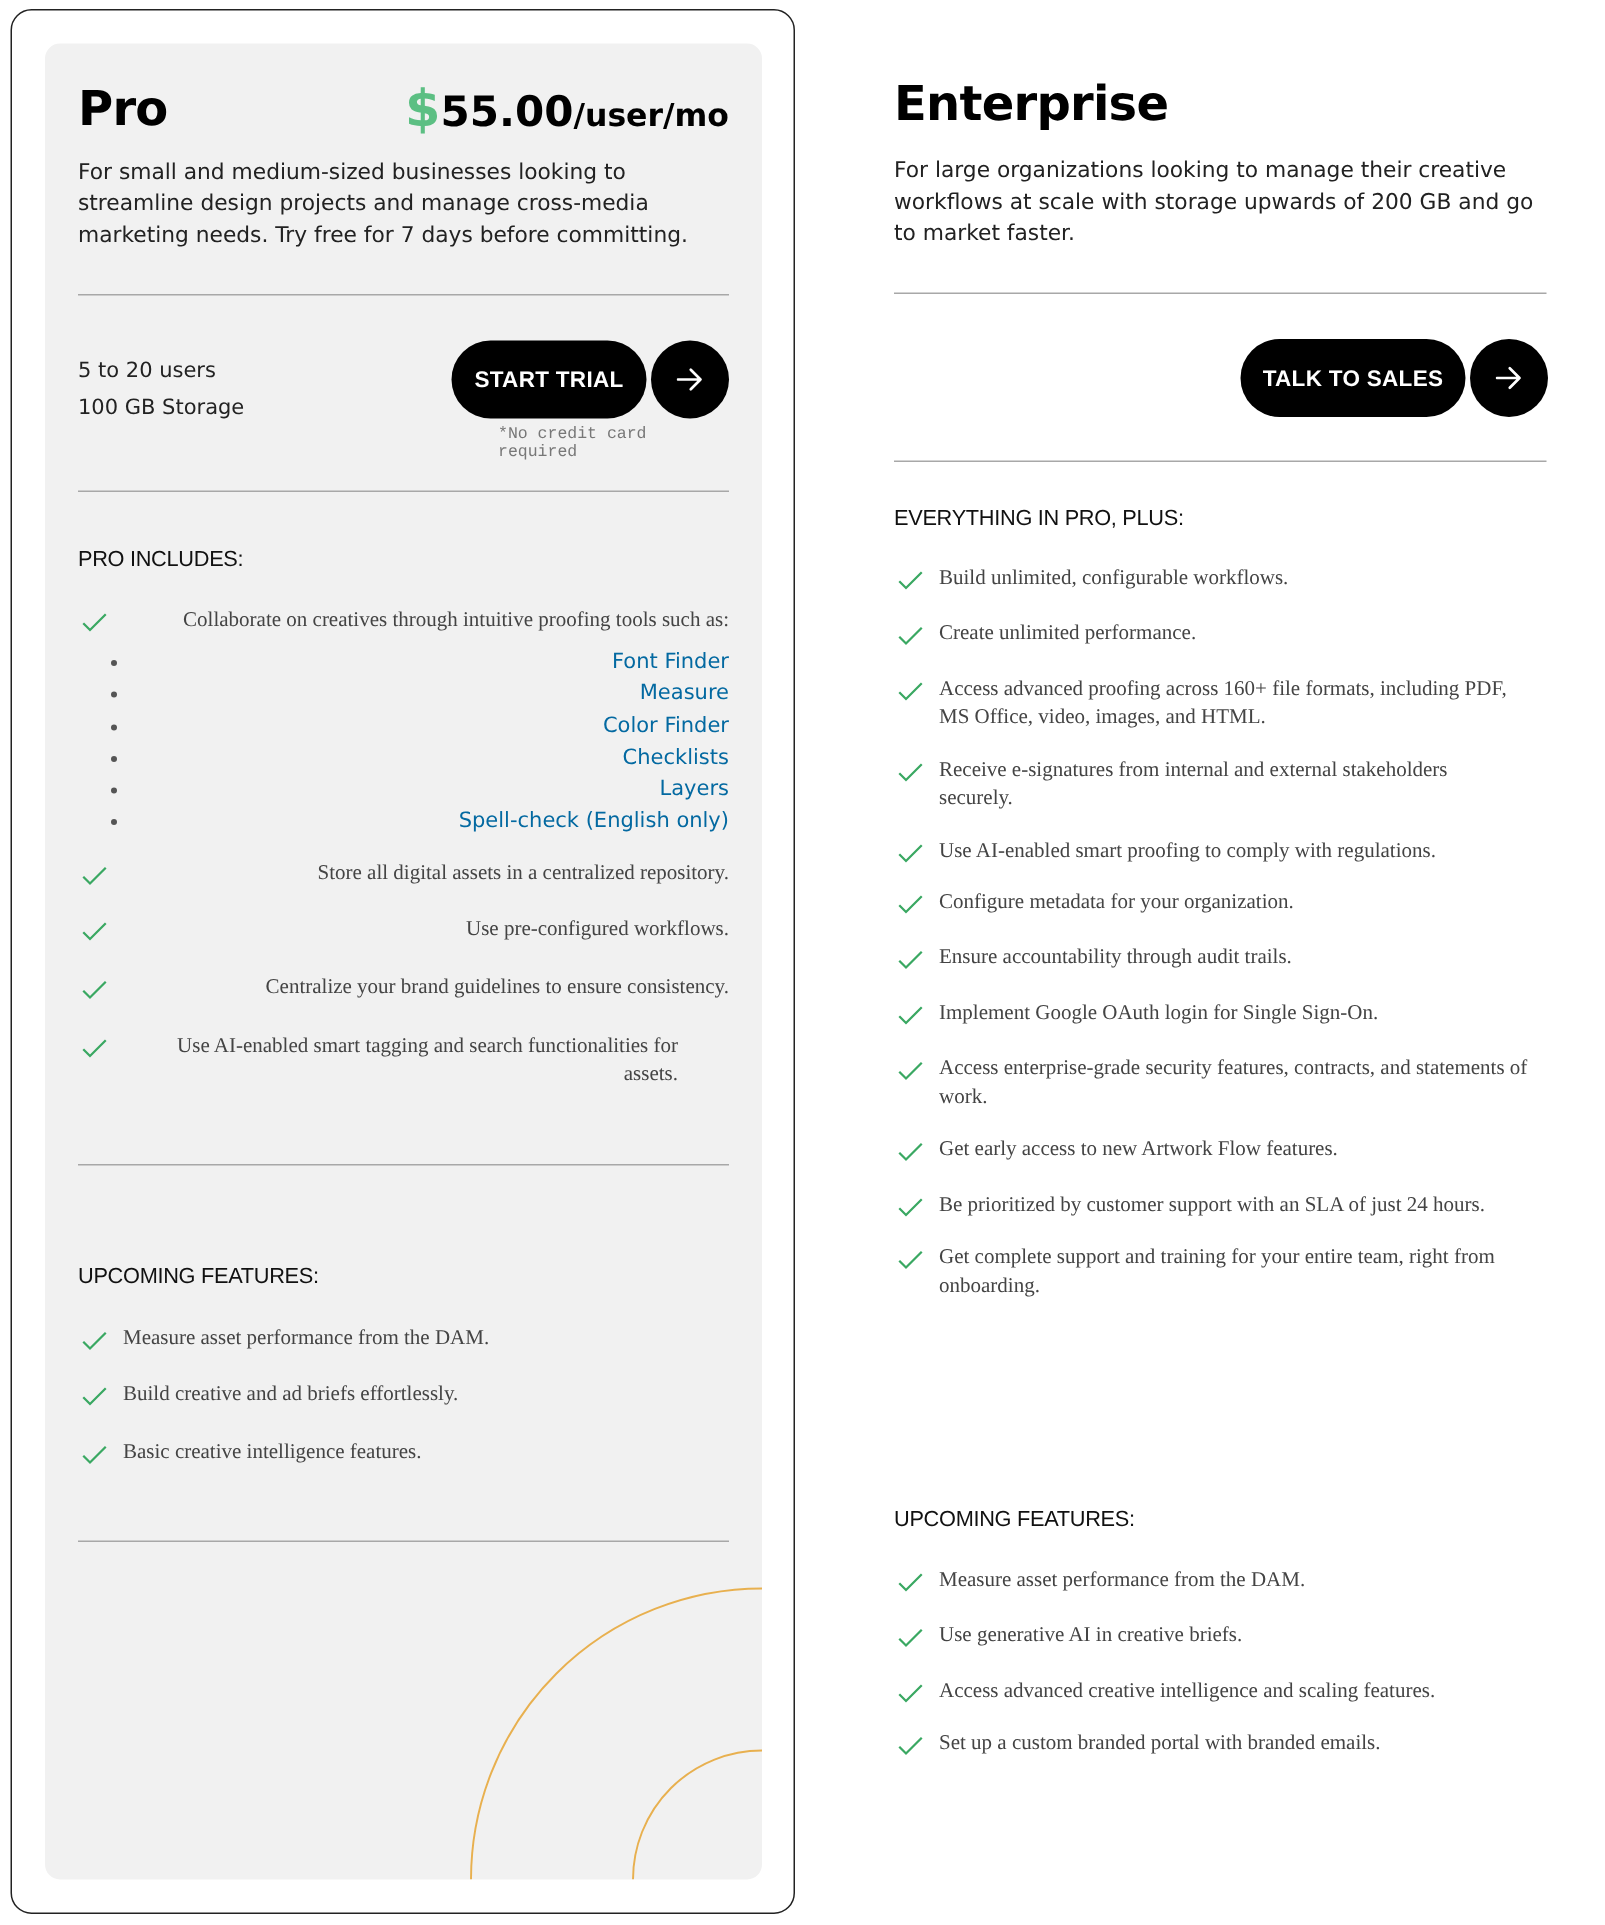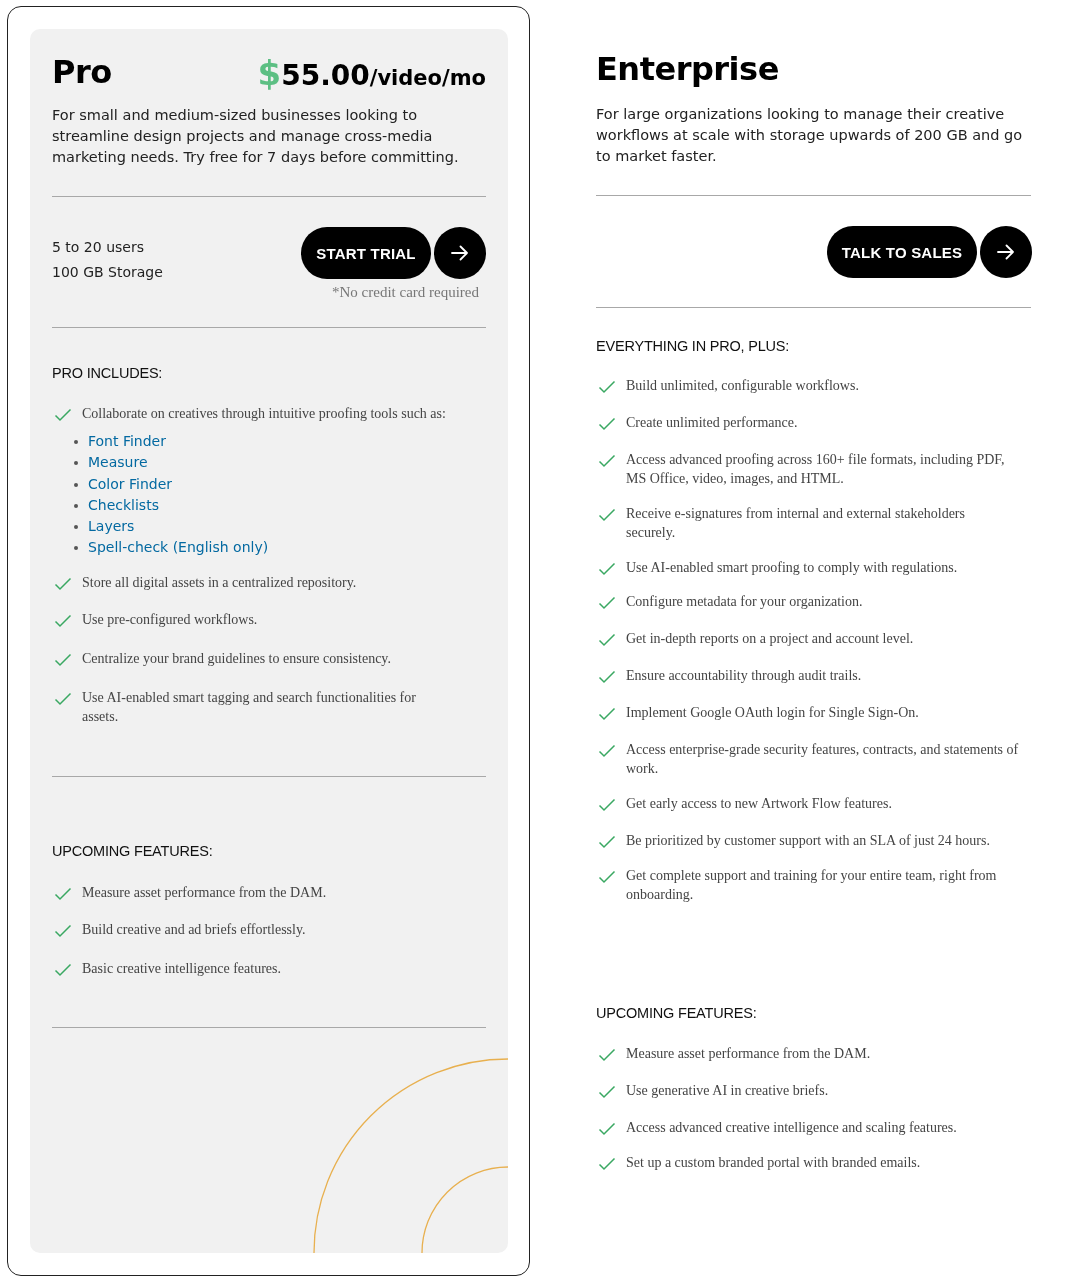--- a/index.html
+++ b/index.html
@@ -33,21 +33,21 @@
   .btn-pill {
     height: 52px; border-radius: 26px; background: #000; color: #fff;
     font-family: "Liberation Sans", sans-serif; font-weight: bold; font-size: 15px;
     display: flex; align-items: center; justify-content: center; letter-spacing: 0.2px;
     border: none; cursor: pointer;
   }
   .btn-circle {
     width: 52px; height: 52px; border-radius: 50%; background: #000;
     display: flex; align-items: center; justify-content: center; cursor: pointer;
   }
-  .note { font-family: Liberation Serif, serif; font-size: 15px; color: #777; }
+  .note { font-family: Liberation Mono, monospace; font-size: 11px; color: #777; }
 
   .section-head { font-family: "Liberation Sans", sans-serif; font-size: 14.5px; color: #111; letter-spacing: -0.2px; }
 
   .feat { position: relative; padding-left: 30px; font-family: Liberation Serif, serif; font-size: 14px; line-height: 19px; color: #444; }
   .feat .chk { position: absolute; left: 2px; top: 4px; width: 18px; height: 14px; }
   .sub-list { list-style: none; margin-top: 8px; padding-left: 6px; }
   .sub-list li { position: relative; padding-left: 30px; font-family: "DejaVu Sans", sans-serif; font-size: 14px; line-height: 21.3px; color: #0369a1; }
   .sub-list li::before { content: ""; position: absolute; left: 16px; top: 9px; width: 4px; height: 4px; border-radius: 50%; background: #555; }
 
   .arcs { position: absolute; left: 0; top: 0; width: 478px; height: 1224px; pointer-events: none; }
@@ -61,21 +61,21 @@
   <div class="pro-card">
 
     <svg class="arcs" viewBox="0 0 478 1224">
       <circle cx="478" cy="1224" r="194" fill="none" stroke="#e8b04f" stroke-width="1.3"></circle>
       <circle cx="478" cy="1224" r="86" fill="none" stroke="#e8b04f" stroke-width="1.3"></circle>
     </svg>
 
     <div class="pro-inner">
       <div class="title-row">
         <div class="plan-title pro-title">Pro</div>
-        <div class="price"><span class="cur">$</span><span class="amt">55.00</span><span class="per">/video/mo</span></div>
+        <div class="price"><span class="cur">$</span><span class="amt">55.00</span><span class="per">/user/mo</span></div>
       </div>
 
       <div class="desc" style="position:absolute; left:0; top:76px; width:420px;">For small and medium-sized businesses looking to streamline design projects and manage cross-media marketing needs. Try free for 7 days before committing.</div>
 
       <div class="divider" style="position:absolute; left:0; top:167px;"></div>
 
       <div class="limits" style="position:absolute; left:0; top:206px;">
         <div>5 to 20 users</div>
         <div>100 GB Storage</div>
       </div>
@@ -87,21 +87,21 @@
               <path d="M1 8h15M9.5 1.5L16 8l-6.5 6.5" fill="none" stroke="#fff" stroke-width="1.8" stroke-linecap="round" stroke-linejoin="round"></path>
             </svg>
         </div>
       </div>
       <div class="note" style="position:absolute; left:280px; top:255px;">*No credit card required</div>
 
       <div class="divider" style="position:absolute; left:0; top:298px;"></div>
 
       <div class="section-head" style="position:absolute; left:0; top:336px;">PRO INCLUDES:</div>
 
-      <div style="position:absolute; left:0; top:375px; width:434px;">
+      <div style="position:absolute; left:0; top:375px; width:434px;text-align:right;">
         <div class="feat">
           <svg class="chk" viewBox="0 0 18 14">
               <path d="M1.5 7.5l4.5 4.5L16.5 1.5" fill="none" stroke="#3aa862" stroke-width="1.5"></path>
             </svg>
           <span>Collaborate on creatives through intuitive proofing tools such as:</span>
         </div>
         <ul class="sub-list">
           <li>Font Finder</li>
           <li>Measure</li>
           <li>Color Finder</li>
@@ -199,23 +199,20 @@
           <path d="M1.5 7.5l4.5 4.5L16.5 1.5" fill="none" stroke="#3aa862" stroke-width="1.5"></path>
         </svg><span>Receive e-signatures from internal and external stakeholders securely.</span></div>
     <div class="feat" style="margin-top:16px; width:390px;"><svg class="chk" viewBox="0 0 18 14">
           <path d="M1.5 7.5l4.5 4.5L16.5 1.5" fill="none" stroke="#3aa862" stroke-width="1.5"></path>
         </svg><span>Use AI-enabled smart proofing to comply with regulations.</span></div>
     <div class="feat" style="margin-top:15px;"><svg class="chk" viewBox="0 0 18 14">
           <path d="M1.5 7.5l4.5 4.5L16.5 1.5" fill="none" stroke="#3aa862" stroke-width="1.5"></path>
         </svg><span>Configure metadata for your organization.</span></div>
     <div class="feat" style="margin-top:18px;"><svg class="chk" viewBox="0 0 18 14">
           <path d="M1.5 7.5l4.5 4.5L16.5 1.5" fill="none" stroke="#3aa862" stroke-width="1.5"></path>
-        </svg><span>Get in-depth reports on a project and account level.</span></div>
-    <div class="feat" style="margin-top:18px;"><svg class="chk" viewBox="0 0 18 14">
-          <path d="M1.5 7.5l4.5 4.5L16.5 1.5" fill="none" stroke="#3aa862" stroke-width="1.5"></path>
         </svg><span>Ensure accountability through audit trails.</span></div>
     <div class="feat" style="margin-top:18px;"><svg class="chk" viewBox="0 0 18 14">
           <path d="M1.5 7.5l4.5 4.5L16.5 1.5" fill="none" stroke="#3aa862" stroke-width="1.5"></path>
         </svg><span>Implement Google OAuth login for Single Sign-On.</span></div>
     <div class="feat" style="margin-top:18px; width:425px;"><svg class="chk" viewBox="0 0 18 14">
           <path d="M1.5 7.5l4.5 4.5L16.5 1.5" fill="none" stroke="#3aa862" stroke-width="1.5"></path>
         </svg><span>Access enterprise-grade security features, contracts, and statements of work.</span></div>
     <div class="feat" style="margin-top:16px;"><svg class="chk" viewBox="0 0 18 14">
           <path d="M1.5 7.5l4.5 4.5L16.5 1.5" fill="none" stroke="#3aa862" stroke-width="1.5"></path>
         </svg><span>Get early access to new Artwork Flow features.</span></div>

